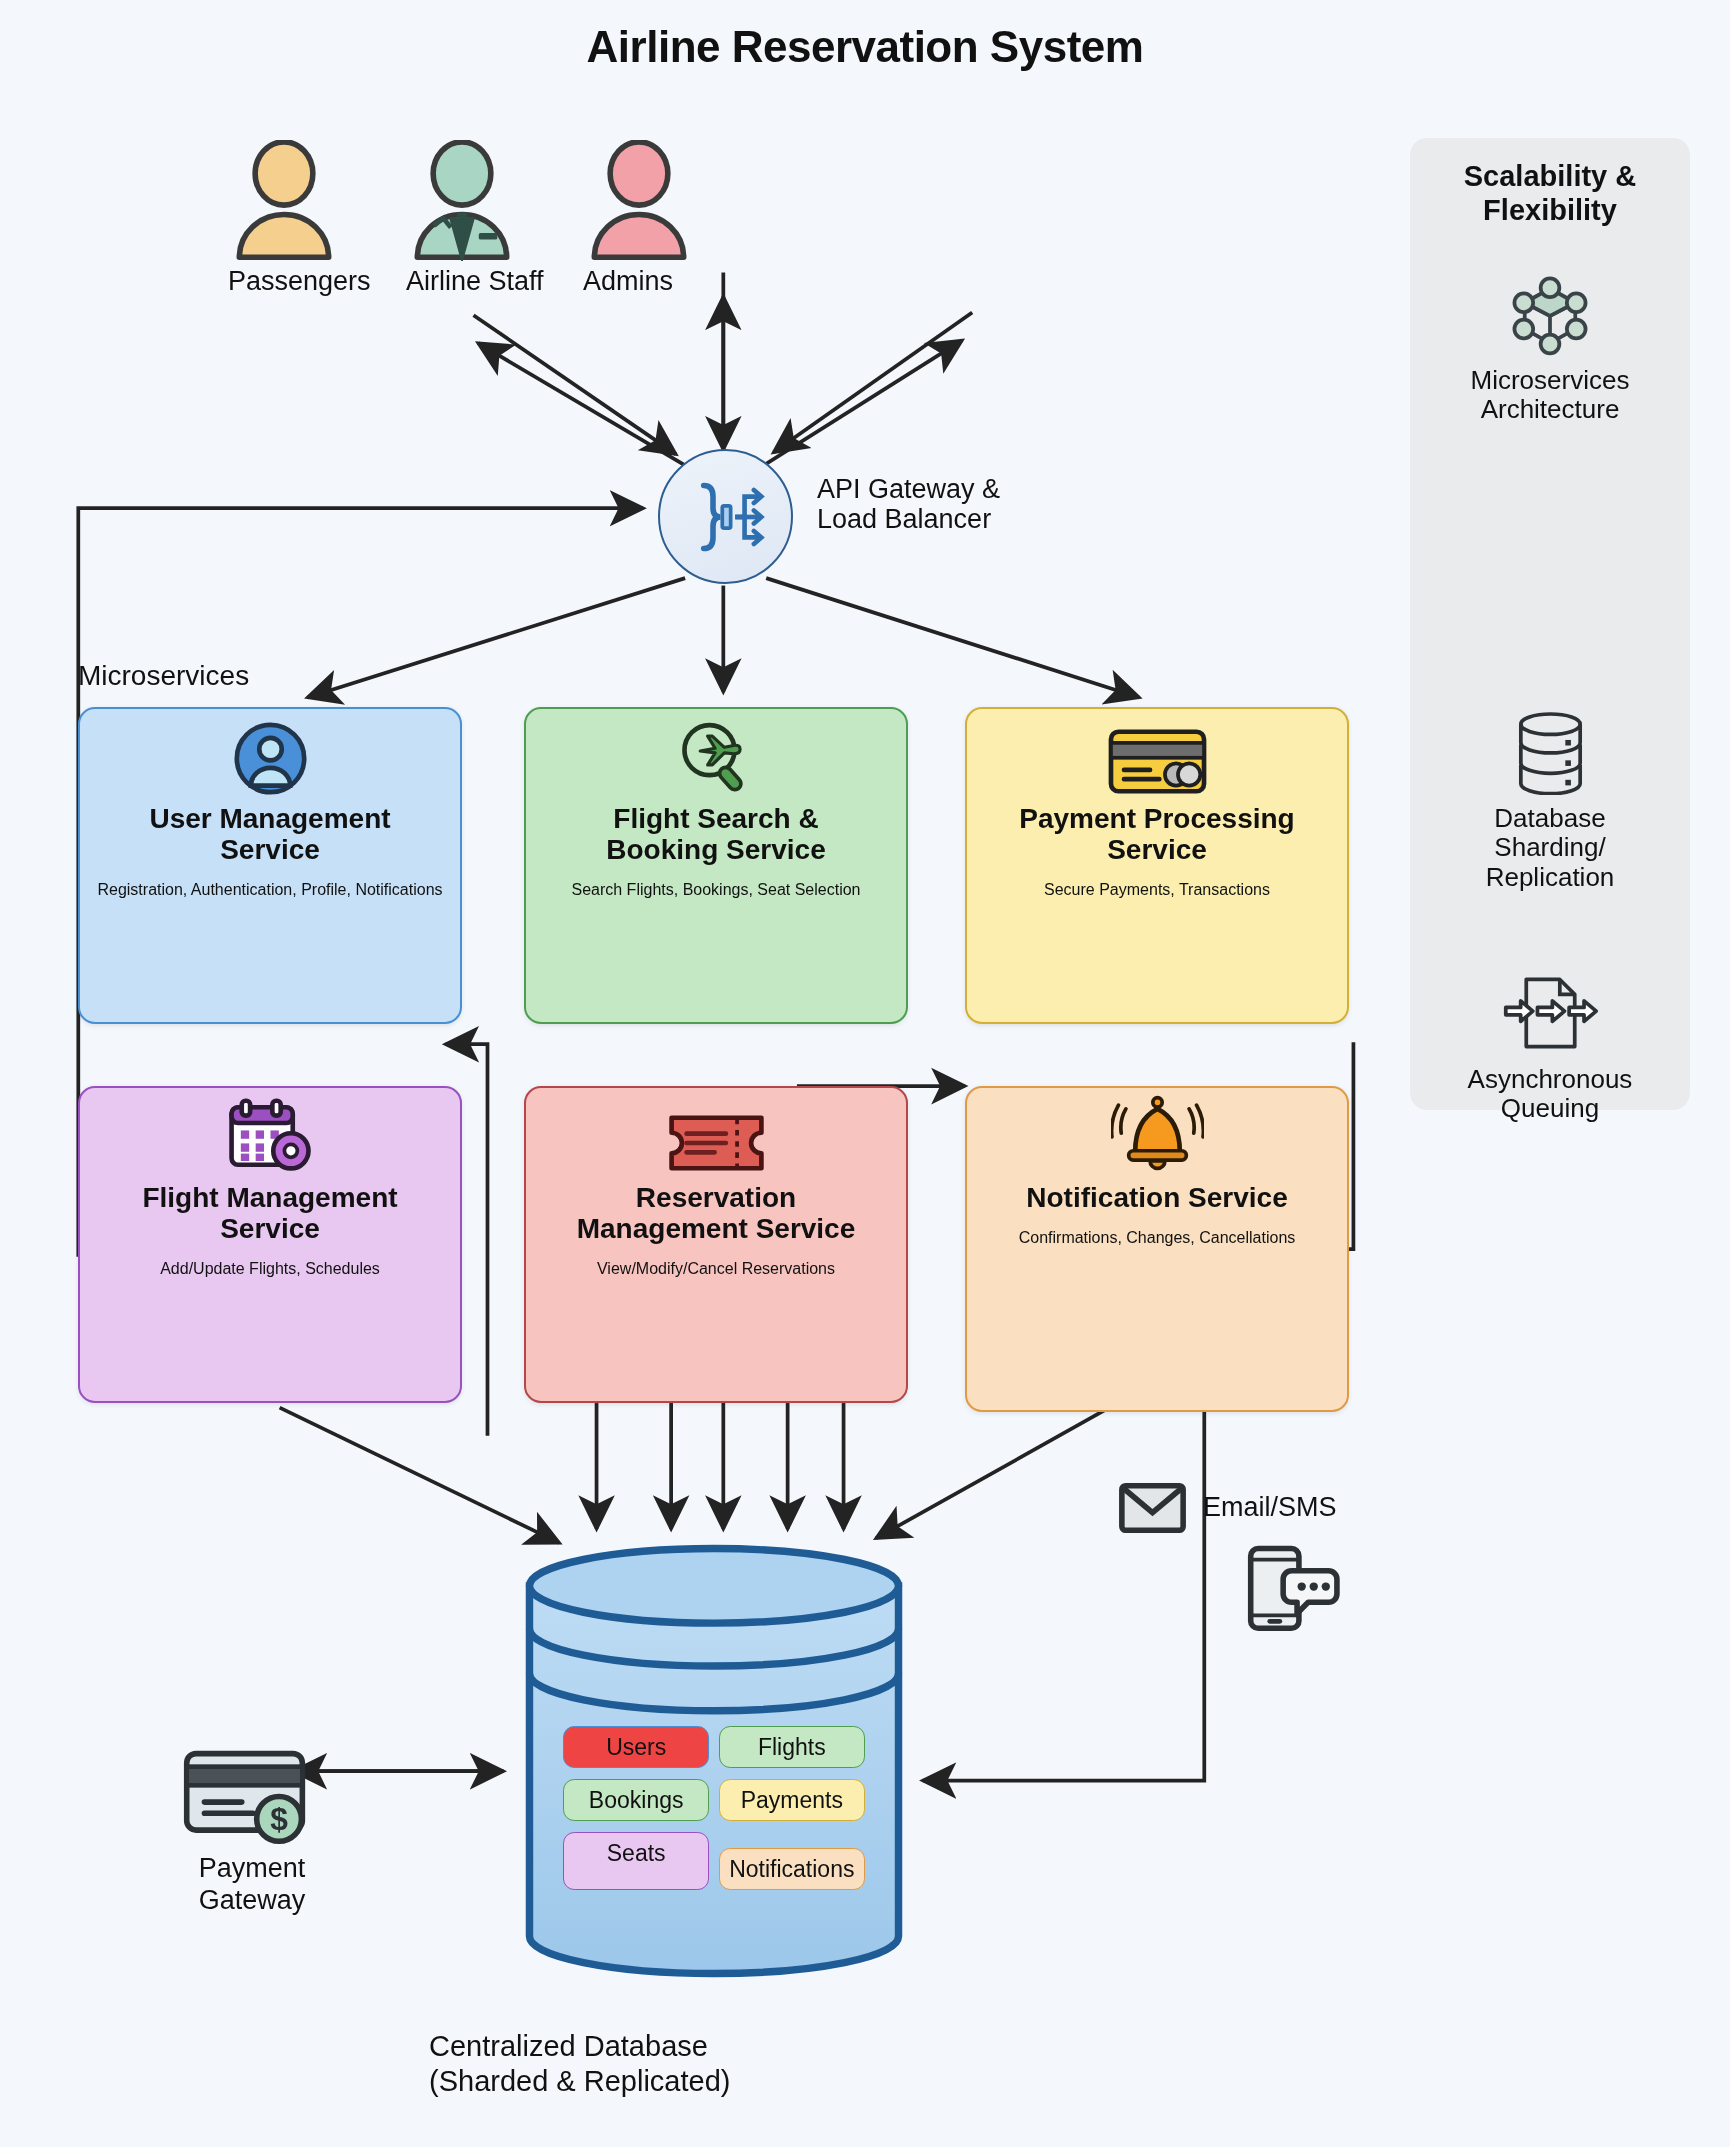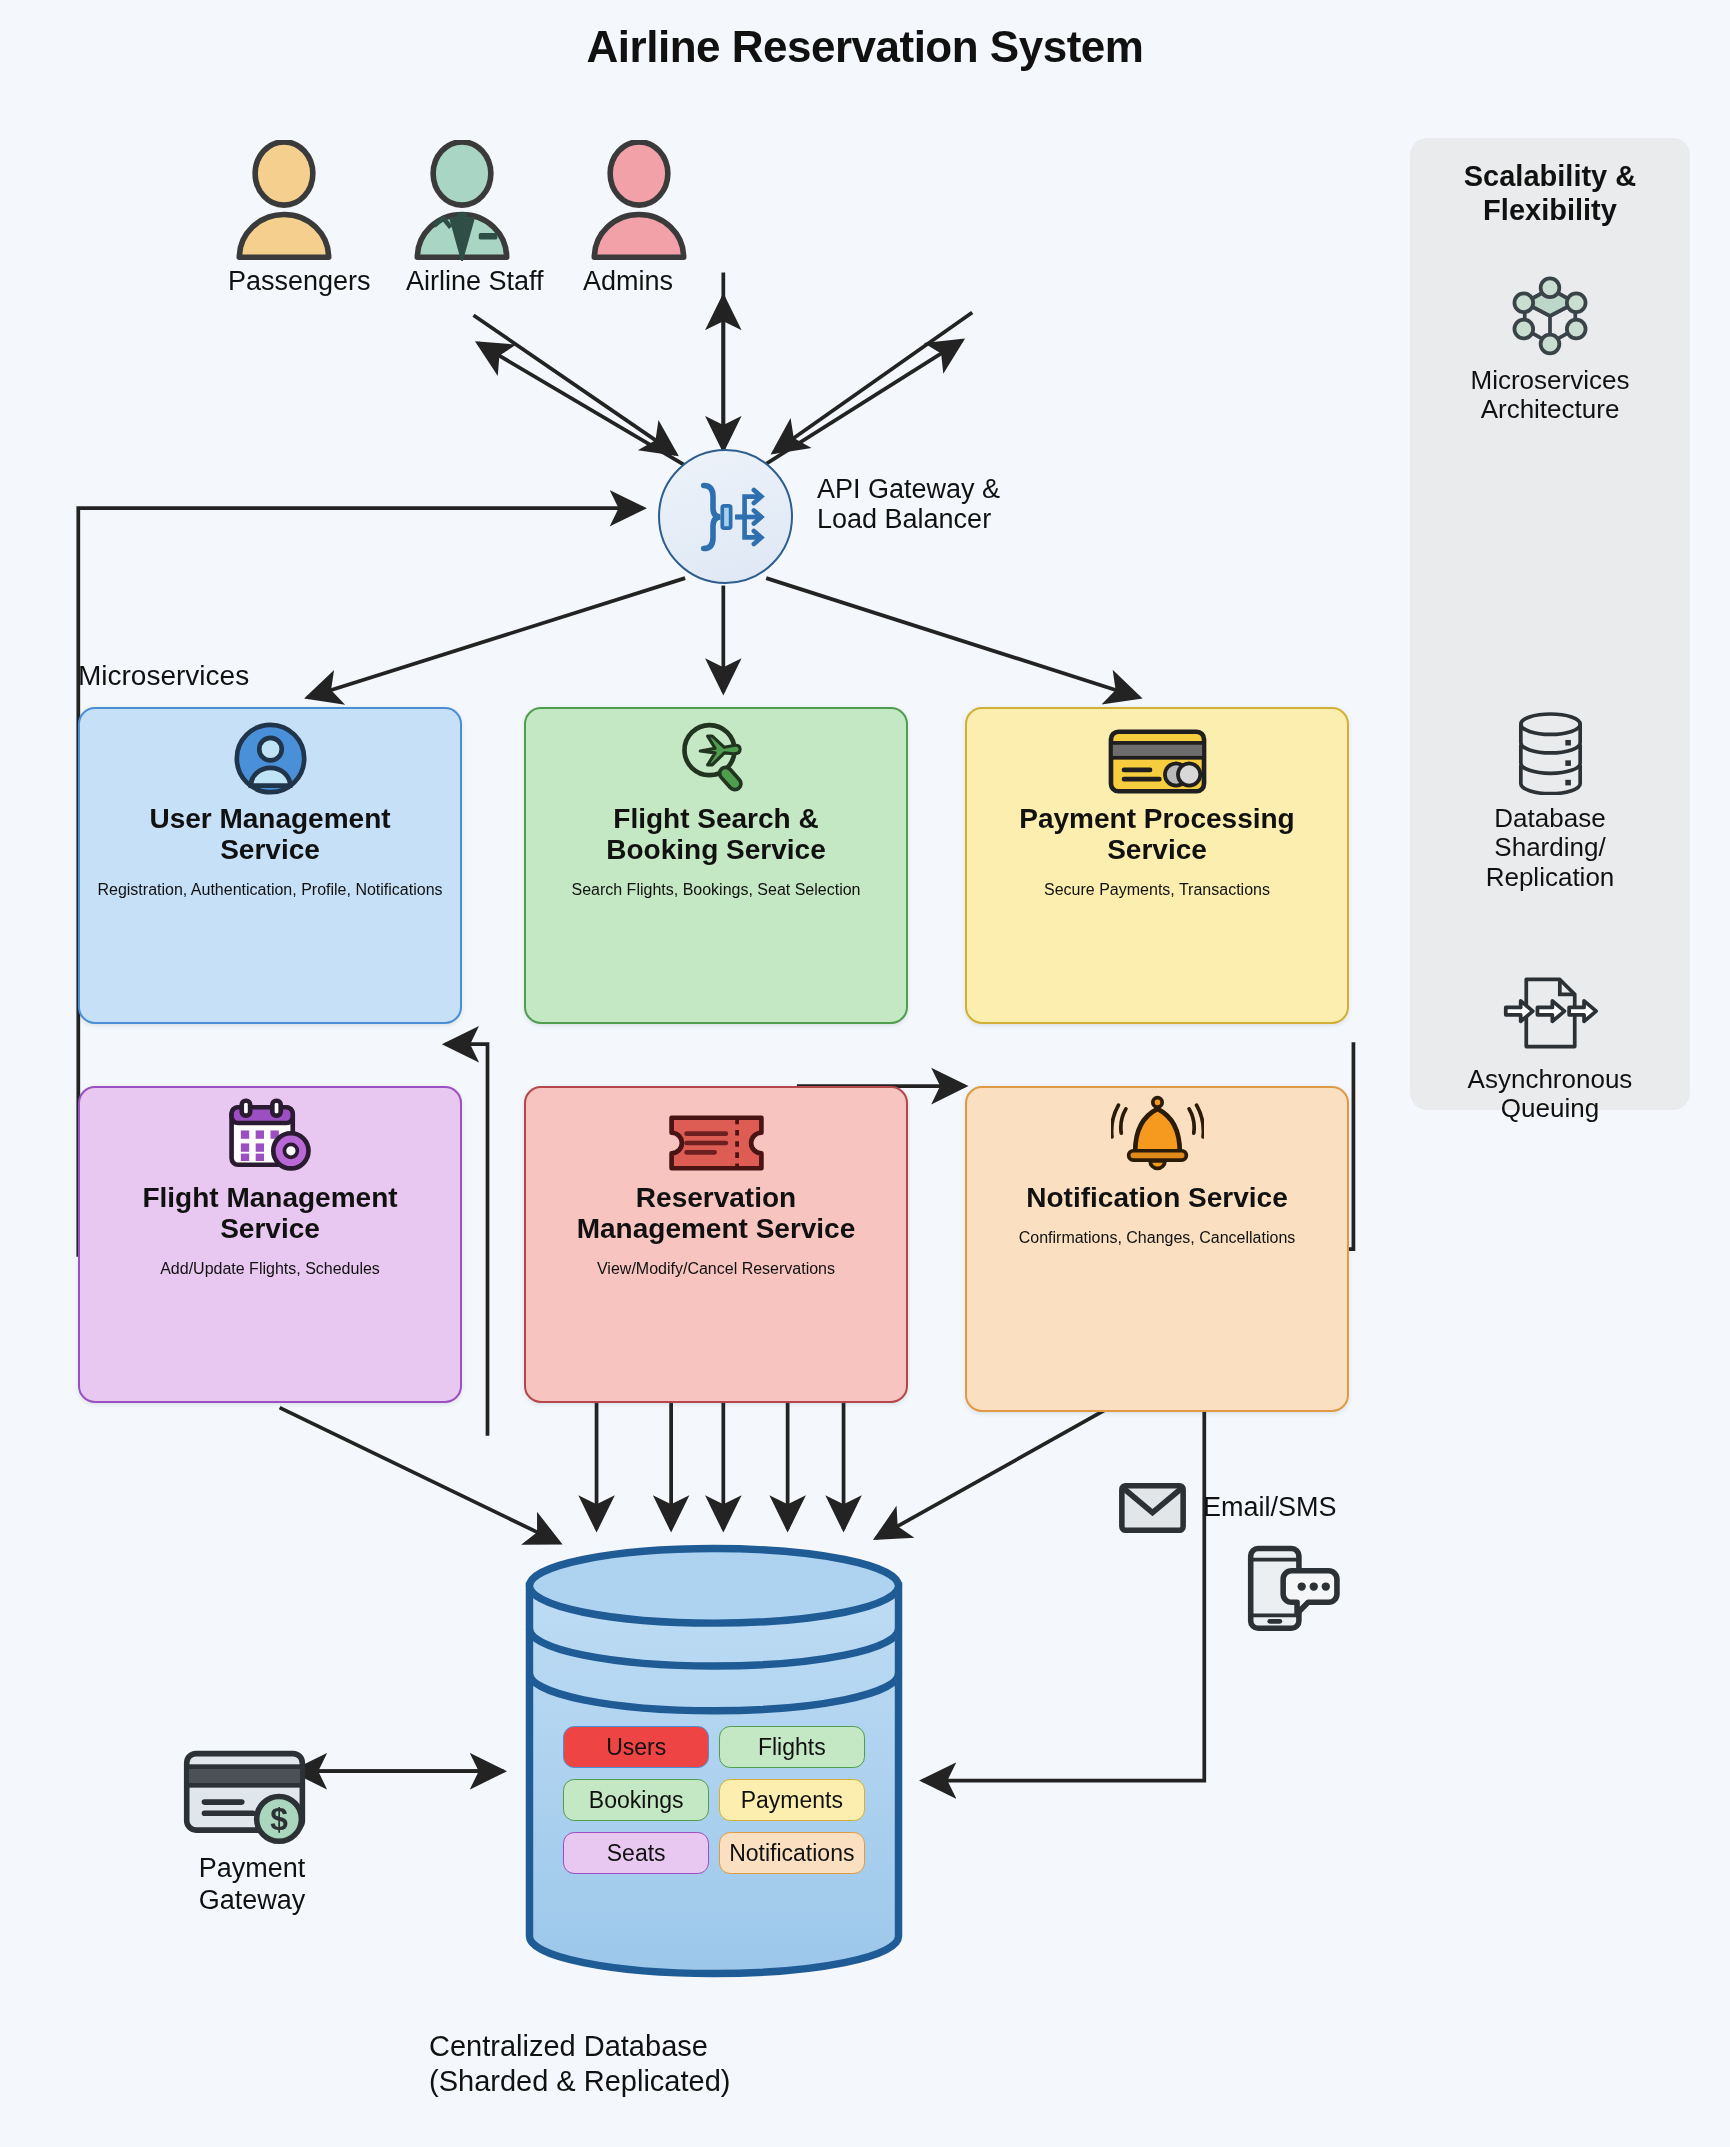--- a/index.html
+++ b/index.html
@@ -361,21 +361,21 @@
       <path d="M8,140 a198,40 0 0 0 396,0" fill="none" stroke="#1f5c96" stroke-width="8"></path>
     </svg>
   </div>
 
   <div class="db-chips">
     <div class="chip" style="background:#ef4444;border-color:#4a8fd4;">Users</div>
     <div class="chip" style="background:#c3e8c3;border-color:#4f9e4f;">Flights</div>
     <div class="chip" style="background:#c3e8c3;border-color:#4f9e4f;">Bookings</div>
     <div class="chip" style="background:#fbeeae;border-color:#d4af37;">Payments</div>
     <div class="chip" style="background:#e8c8f0;border-color:#9b4fc0;">Seats</div>
-    <div class="chip" style="background:#fae0c0;border-color:#e09a45;">Notifications</div>
+    <div class="chip" style="background:#fae0c0;border-color:#e09a45;margin-top:16px;">Notifications</div>
   </div>
 
   <div class="db-caption">
     <div>Centralized Database</div>
       <div>(Sharded &amp; Replicated)</div>
   </div>
 
   <div class="ext" style="left:140px;top:1748px;width:224px;">
     <svg width="140" height="97" viewBox="0 0 150 104">
       <rect x="5" y="6" width="124" height="82" rx="10" fill="#dfe7ed" stroke="#2b3134" stroke-width="6"></rect>

